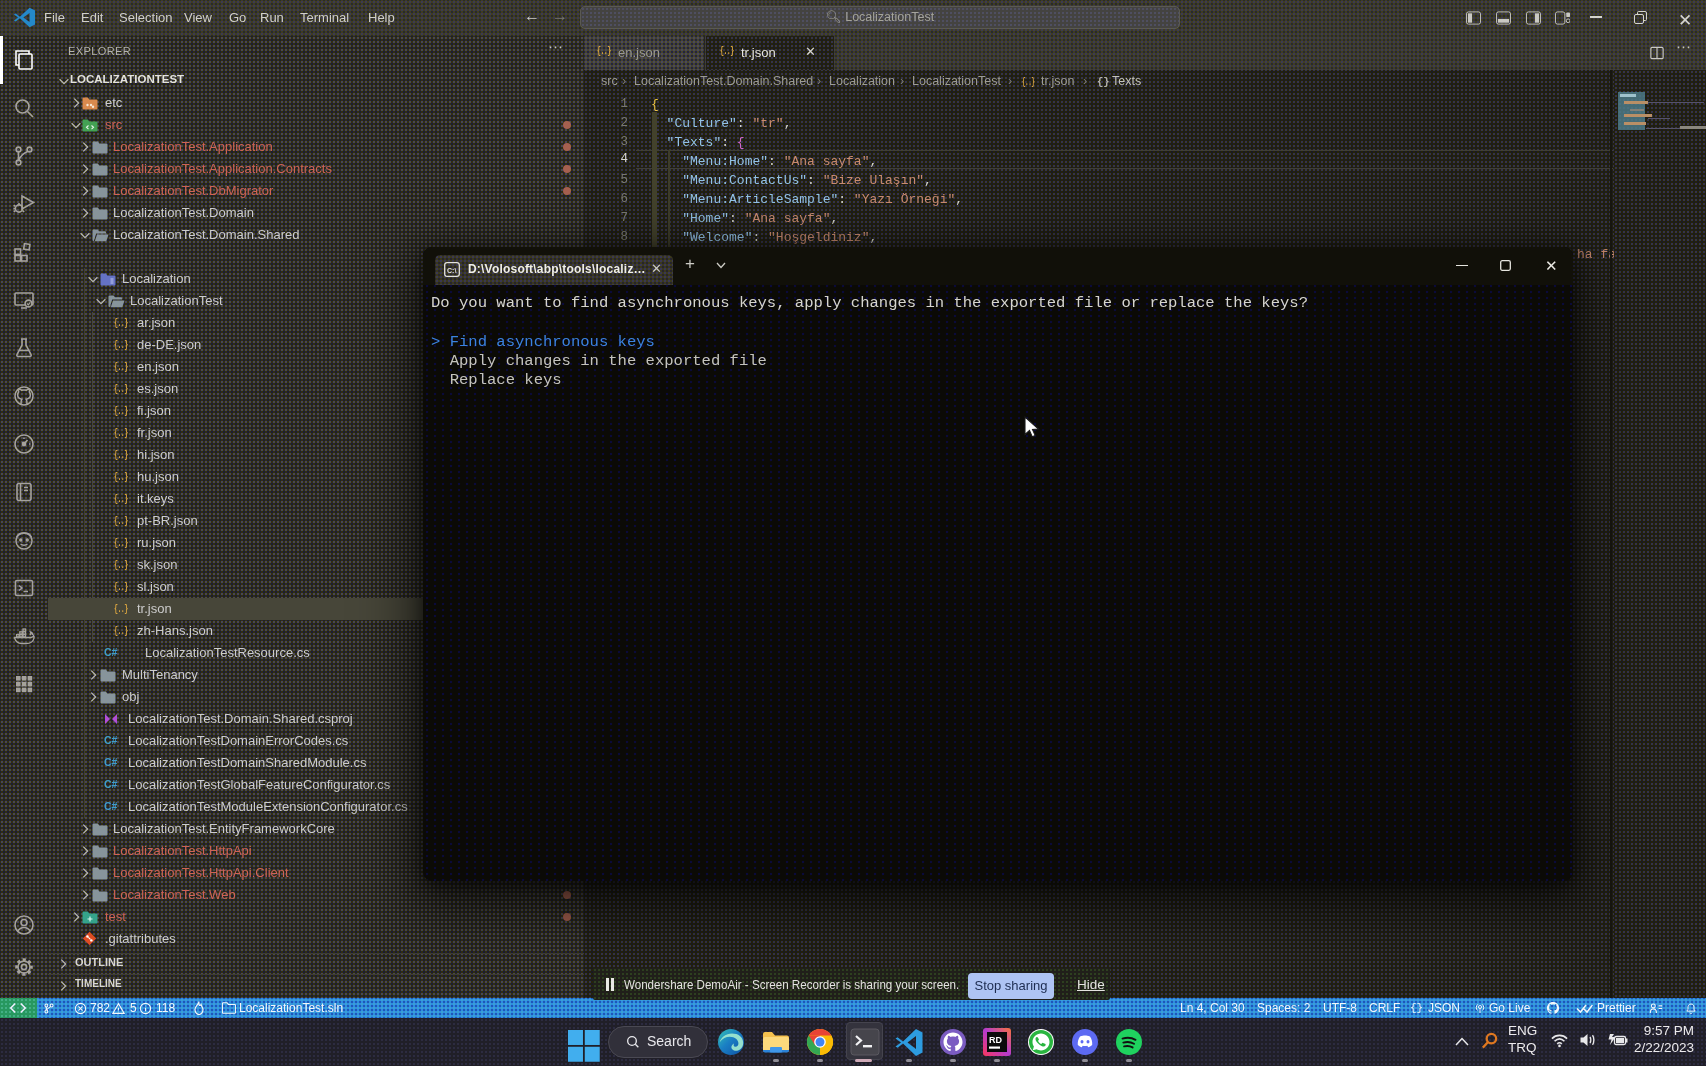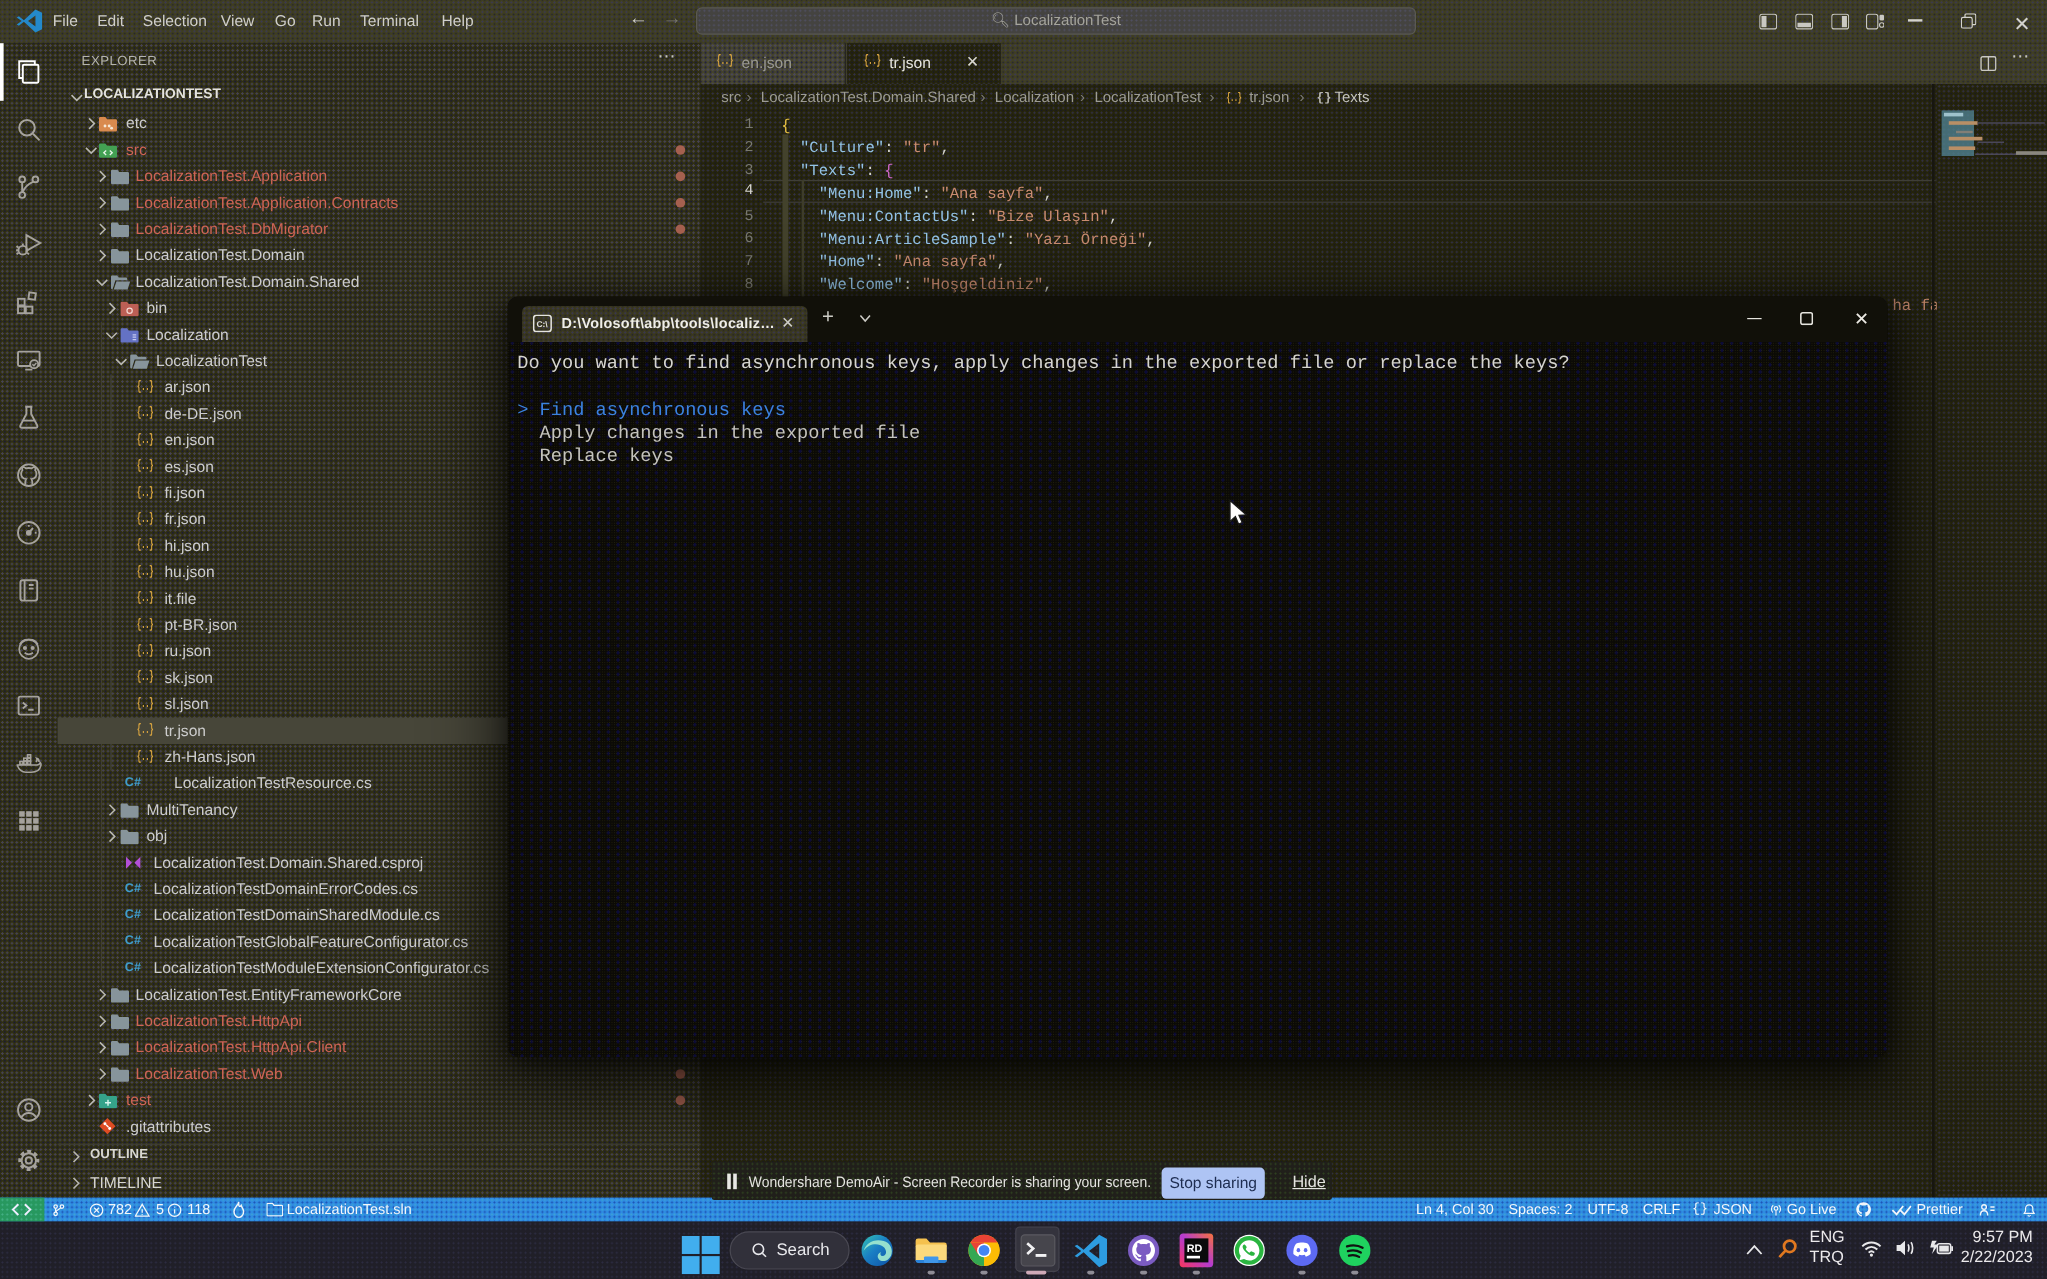--- a/index.html
+++ b/index.html
@@ -302,30 +302,20 @@
     <div class="row" style="top:188px">
         <svg class="chev" style="left:30px" viewBox="0 0 16 16" fill="none" stroke="currentColor" stroke-width="1.5">
           <path d="M3 6 L8 11 L13 6"></path>
         </svg>
         <span class="abs" style="left:44px;top:5px;line-height:0"><svg width="17" height="13" viewBox="0 0 17 13">
             <path d="M0.5 1.5 Q0.5 0.5 1.5 0.5 L5.5 0.5 L7 2.3 L13 2.3 Q14 2.3 14 3.3 L14 4.5 L4.2 4.5 L1.8 12 L1.5 12 Q0.5 12 0.5 11 Z" fill="#87949b"></path>
             <path d="M5 5.5 L16.5 5.5 L14.3 12.2 L2.8 12.2 Z" fill="#87949b"></path>
           </svg></span>
         <span class="lbl" style="left:65px">LocalizationTest.Domain.Shared</span>
       </div>
-    <div class="row" style="top:210px">
-        <svg class="chev" style="left:38px" viewBox="0 0 16 16" fill="none" stroke="currentColor" stroke-width="1.5">
-          <path d="M6 3 L11 8 L6 13"></path>
-        </svg>
-        <span class="abs" style="left:52px;top:5px;line-height:0"><svg width="16" height="13" viewBox="0 0 16 13">
-            <path d="M0.5 1.5 Q0.5 0.5 1.5 0.5 L5.8 0.5 L7.3 2.4 L14.5 2.4 Q15.5 2.4 15.5 3.4 L15.5 11.5 Q15.5 12.5 14.5 12.5 L1.5 12.5 Q0.5 12.5 0.5 11.5 Z" fill="#bc5f55"></path>
-            <circle cx="8" cy="8" r="2.2" fill="none" stroke="#f3d9d4" stroke-width="1"></circle>
-          </svg></span>
-        <span class="lbl" style="left:74px">bin</span>
-      </div>
     <div class="row" style="top:232px">
         <svg class="chev" style="left:38px" viewBox="0 0 16 16" fill="none" stroke="currentColor" stroke-width="1.5">
           <path d="M3 6 L8 11 L13 6"></path>
         </svg>
         <span class="abs" style="left:52px;top:5px;line-height:0"><svg width="16" height="13" viewBox="0 0 16 13">
             <path d="M0.5 1.5 Q0.5 0.5 1.5 0.5 L5.8 0.5 L7.3 2.4 L14.5 2.4 Q15.5 2.4 15.5 3.4 L15.5 11.5 Q15.5 12.5 14.5 12.5 L1.5 12.5 Q0.5 12.5 0.5 11.5 Z" fill="#6472c4"></path>
             <path d="M10.5 6 L13.5 6 M10.5 8 L13.5 8 M10.5 10 L13.5 10" stroke="#c3c9f0" stroke-width="1"></path>
           </svg></span>
         <span class="lbl" style="left:74px">Localization</span>
       </div>
@@ -366,21 +356,21 @@
     <div class="row" style="top:408px">
         <span class="abs" style="left:66px;top:4px;font-family:'Liberation Mono',monospace;font-size:11.5px;font-weight:bold;color:#d8a440"><span class="jsonic">{..}</span></span>
         <span class="lbl" style="left:89px">hi.json</span>
       </div>
     <div class="row" style="top:430px">
         <span class="abs" style="left:66px;top:4px;font-family:'Liberation Mono',monospace;font-size:11.5px;font-weight:bold;color:#d8a440"><span class="jsonic">{..}</span></span>
         <span class="lbl" style="left:89px">hu.json</span>
       </div>
     <div class="row" style="top:452px">
         <span class="abs" style="left:66px;top:4px;font-family:'Liberation Mono',monospace;font-size:11.5px;font-weight:bold;color:#d8a440"><span class="jsonic">{..}</span></span>
-        <span class="lbl" style="left:89px">it.file</span>
+        <span class="lbl" style="left:89px">it.keys</span>
       </div>
     <div class="row" style="top:474px">
         <span class="abs" style="left:66px;top:4px;font-family:'Liberation Mono',monospace;font-size:11.5px;font-weight:bold;color:#d8a440"><span class="jsonic">{..}</span></span>
         <span class="lbl" style="left:89px">pt-BR.json</span>
       </div>
     <div class="row" style="top:496px">
         <span class="abs" style="left:66px;top:4px;font-family:'Liberation Mono',monospace;font-size:11.5px;font-weight:bold;color:#d8a440"><span class="jsonic">{..}</span></span>
         <span class="lbl" style="left:89px">ru.json</span>
       </div>
     <div class="row" style="top:518px">
@@ -505,21 +495,21 @@
         <svg class="chev" style="left:8px" viewBox="0 0 16 16" fill="none" stroke="currentColor" stroke-width="1.5">
           <path d="M6 3 L11 8 L6 13"></path>
         </svg>
         <span class="lbl" style="left:27px;font-weight:bold;font-size:11px;color:#d8d7d0">OUTLINE</span>
       </div>
     <div class="abs" style="left:0;top:938px;width:536px;height:1px;background:#3e3d36"></div>
     <div class="row" style="top:939px">
         <svg class="chev" style="left:8px" viewBox="0 0 16 16" fill="none" stroke="currentColor" stroke-width="1.5">
           <path d="M6 3 L11 8 L6 13"></path>
         </svg>
-        <span class="lbl" style="left:27px;font-weight:normal;font-size:13px;color:#d8d7d0">TIMELINE</span>
+        <span class="lbl" style="left:27px;font-weight:bold;font-size:10px;color:#d8d7d0">TIMELINE</span>
       </div>
   </div>
 
   <div class="abs dither2" id="editorzone">
     <div id="tabbar" class="dither2">
 
       <div class="abs dither" style="left:0;top:0;width:121px;height:34px;background-color:#45442a;border-right:1px solid #26251f">
         <span class="abs" style="left:13px;top:8px;font-family:'Liberation Mono',monospace;font-size:11.5px;font-weight:bold;color:#d8a440"><span class="jsonic">{..}</span></span>
         <span class="abs" style="left:34px;top:9px;font-size:13px;color:#9a9991">en.json</span>
       </div>

